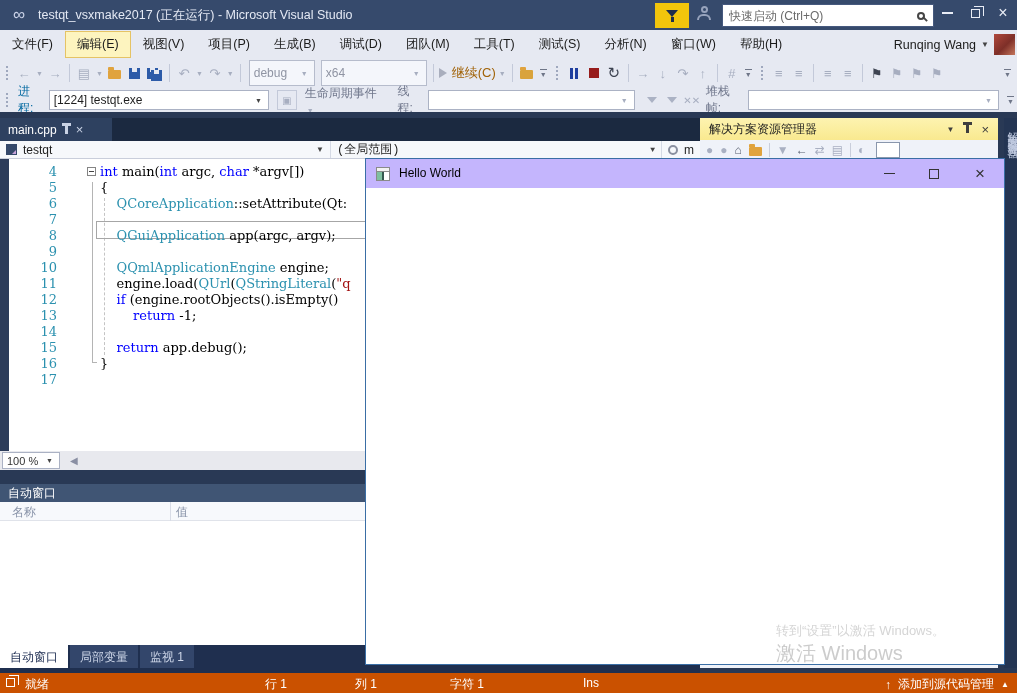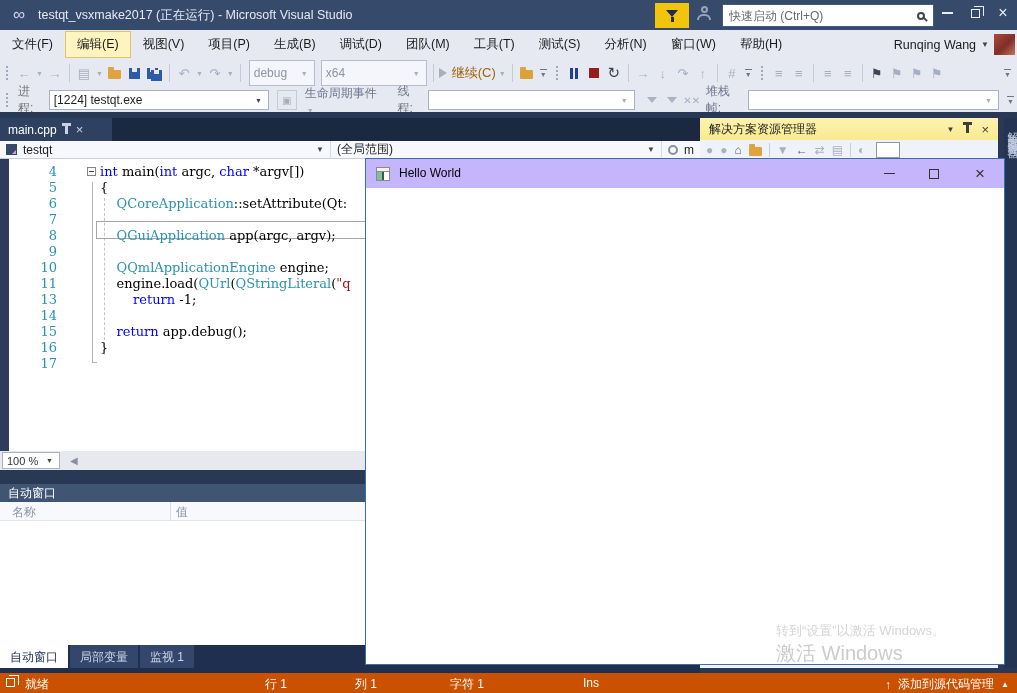--- a/index.html
+++ b/index.html
@@ -51,21 +51,21 @@
   .folder-ico::before { content:''; position:absolute; top:-3px; left:0; width:6px; height:3px; background:#E0A33E; border-radius:1px 1px 0 0; }
   .save-ico { width:11px; height:11px; background:#2D5BA8; position:relative; }
   .save-ico::before { content:''; position:absolute; top:0; left:3px; width:5px; height:4px; background:#E6E9F2; }
   .play-tri { width:0; height:0; border-top:5px solid transparent; border-bottom:5px solid transparent; border-left:8px solid #A9AEBD; margin-right:5px; }
   .pause-ico { display:flex; gap:2px; }
   .pause-ico div { width:3px; height:11px; background:#1F3E9E; }
   .stop-ico { width:10px; height:10px; background:#971C1C; }
   .of { display:flex; flex-direction:column; align-items:center; margin:0 3px; }
   .of .bar { width:7px; height:1px; background:#6F7688; margin-bottom:2px; }
   .of .ar { font-size:7px; color:#6F7688; line-height:5px; }
-  .lbl-dark { color:#737373; margin:0 4px; }
+  .lbl-dark { color:#0369a1; margin:0 4px; }
   .lbl-gray { color:#70778C; margin:0 4px; }
   .dcombo { height:20px; background:#FFFFFF; border:1px solid #ABB2C4; display:flex; align-items:center; justify-content:space-between; padding:0 4px; font-size:12px; color:#1E1E1E; }
   .icon-btn { width:20px; height:20px; border:1px solid #C3C9D9; display:flex; align-items:center; justify-content:center; color:#A7AEC0; font-size:10px; }
   .funnel-sm { width:0; height:0; border-left:5px solid transparent; border-right:5px solid transparent; border-top:6px solid #ABB2C4; }
 
   
   #env { position:absolute; left:0; top:112px; width:1017px; height:561px; background:#293955; }
 
   
   #tabstrip { position:absolute; left:0; top:118px; width:700px; height:23px; background:#1B2940; }
@@ -323,21 +323,21 @@
     <span class="tab-close">×</span>
   </div>
 </div>
 
 <div id="navbar">
   <div class="nav-combo" style="width:331px;">
     <div class="proj-ico"></div>
     <span>testqt</span>
     <span class="nav-caret">▼</span>
   </div>
-  <div class="nav-combo" style="width:331px;">
+  <div class="nav-combo" style="width:331px;font-family:Liberation Mono, monospace;">
     <span>(全局范围)</span>
     <span class="nav-caret">▼</span>
   </div>
   <div class="nav-combo" style="flex:1;border-right:none;">
     <div class="member-ico"></div>
     <span>m</span>
   </div>
 </div>
 
 <div id="editor">
@@ -371,20 +371,24 @@
         <span class="lnum">9</span>
         <span class="ltxt"></span>
       </div>
       <div class="code-row">
         <span class="lnum">10</span>
         <span class="ltxt"><span class="seg-p">    </span><span class="seg-t">QQmlApplicationEngine</span><span class="seg-p"> engine;</span></span>
       </div>
       <div class="code-row">
         <span class="lnum">11</span>
         <span class="ltxt"><span class="seg-p">    engine.load(</span><span class="seg-t">QUrl</span><span class="seg-p">(</span><span class="seg-t">QStringLiteral</span><span class="seg-p">(</span><span class="seg-s">"q</span></span>
+      </div>
+      <div class="code-row">
+        <span class="lnum">12</span>
+        <span class="ltxt"><span class="seg-p">    </span><span class="seg-k">if</span><span class="seg-p"> (engine.rootObjects().isEmpty()</span></span>
       </div>
       <div class="code-row">
         <span class="lnum">13</span>
         <span class="ltxt"><span class="seg-p">        </span><span class="seg-k">return</span><span class="seg-p"> -1;</span></span>
       </div>
       <div class="code-row">
         <span class="lnum">14</span>
         <span class="ltxt"></span>
       </div>
       <div class="code-row">

